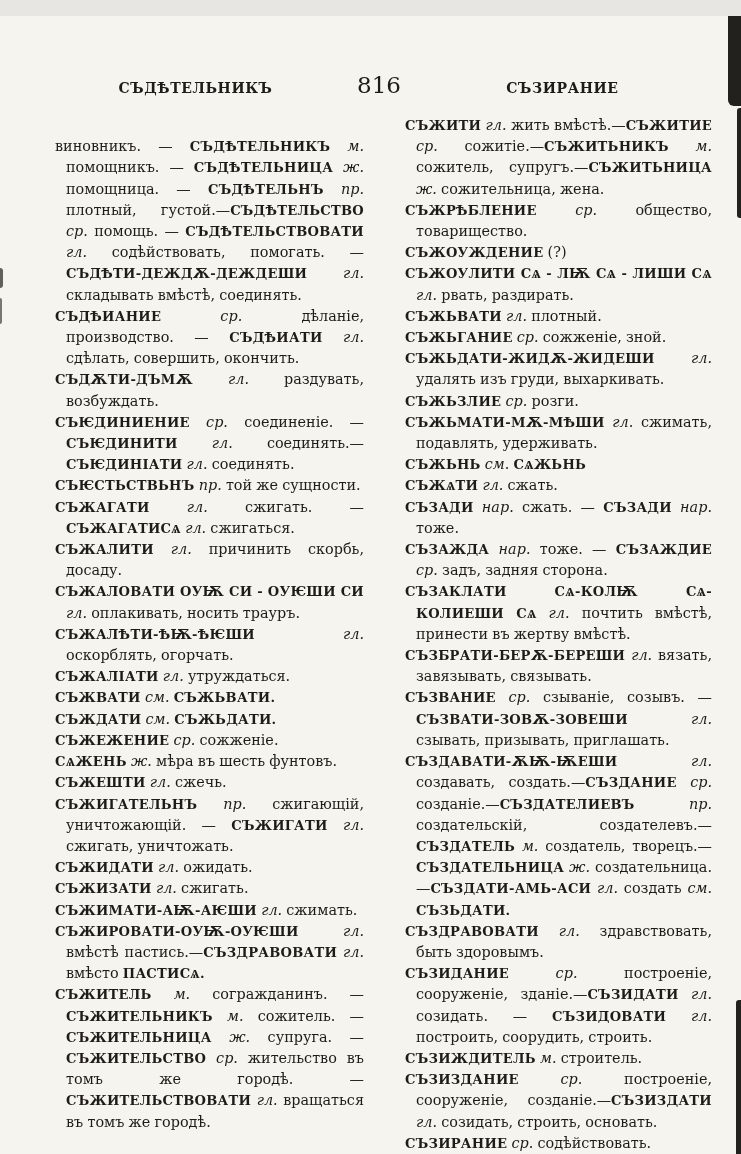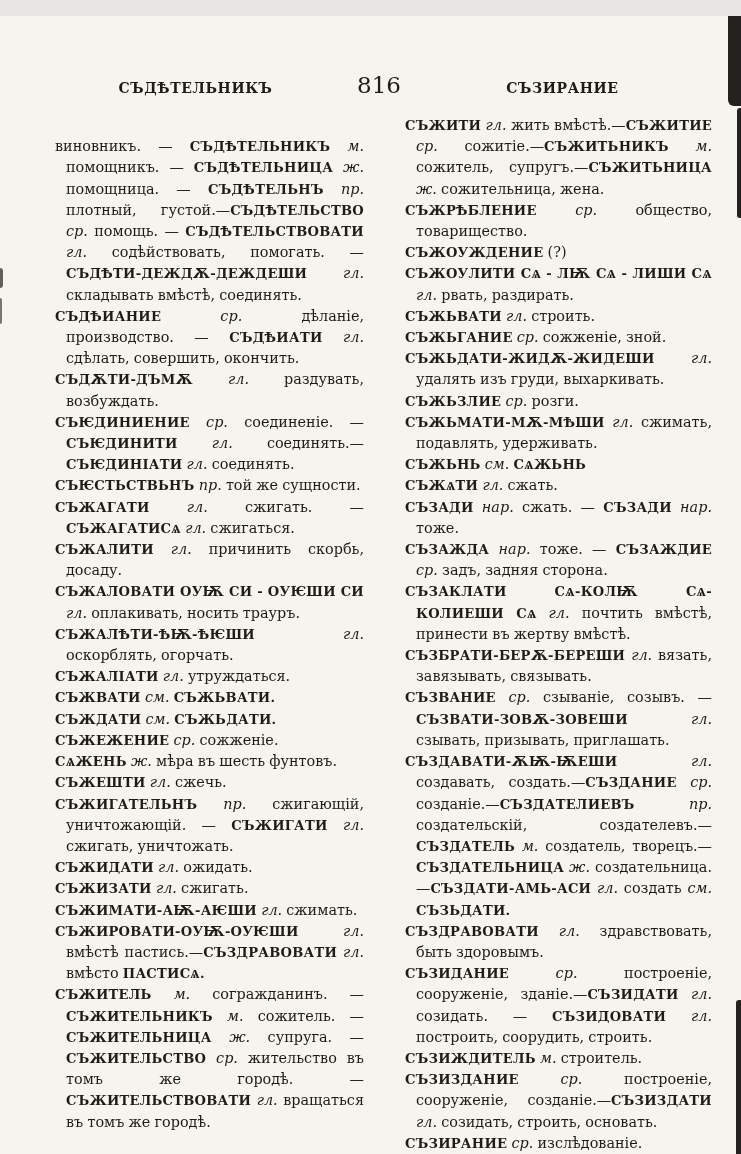--- a/index.html
+++ b/index.html
@@ -123,38 +123,38 @@
         <p class="entry"><span class="hw">СЪЖИМАТИ-АѬ-АѤШИ</span><span class="pos"> гл. </span><span class="def">сжимать.</span></p>
         <p class="entry"><span class="hw">СЪЖИРОВАТИ-ОУѬ-ОУѤШИ</span><span class="pos"> гл. </span><span class="def">вмѣстѣ пастись.—</span><span class="hw">СЪЗДРАВОВАТИ</span><span class="pos"> гл. </span><span class="def">вмѣсто </span><span class="hw">ПАСТИСѦ.</span></p>
         <p class="entry"><span class="hw">СЪЖИТЕЛЬ</span><span class="pos"> м. </span><span class="def">согражданинъ. — </span><span class="hw">СЪЖИТЕЛЬНИКЪ</span><span class="pos"> м. </span><span class="def">сожитель. — </span><span class="hw">СЪЖИТЕЛЬНИЦА</span><span class="pos"> ж. </span><span class="def">супруга. — </span><span class="hw">СЪЖИТЕЛЬСТВО</span><span class="pos"> ср. </span><span class="def">жительство въ томъ же городѣ. —</span><span class="hw">СЪЖИТЕЛЬСТВОВАТИ</span><span class="pos"> гл. </span><span class="def">вращаться въ томъ же городѣ.</span></p>
       </div>
     <div class="divider"></div>
     <div class="col right">
         <p class="entry"><span class="hw">СЪЖИТИ</span><span class="pos"> гл. </span><span class="def">жить вмѣстѣ.—</span><span class="hw">СЪЖИТИЕ</span><span class="pos"> ср. </span><span class="def">сожитіе.—</span><span class="hw">СЪЖИТЬНИКЪ</span><span class="pos"> м. </span><span class="def">сожитель, супругъ.—</span><span class="hw">СЪЖИТЬНИЦА</span><span class="pos"> ж. </span><span class="def">сожительница, жена.</span></p>
         <p class="entry"><span class="hw">СЪЖРѢБЛЕНИЕ</span><span class="pos"> ср. </span><span class="def">общество, товарищество.</span></p>
         <p class="entry"><span class="hw">СЪЖОУЖДЕНИЕ</span><span class="def"> (?)</span></p>
         <p class="entry"><span class="hw">СЪЖОУЛИТИ СѦ - ЛѬ СѦ - ЛИШИ СѦ</span><span class="pos"> гл. </span><span class="def">рвать, раздирать.</span></p>
-        <p class="entry"><span class="hw">СЪЖЬВАТИ</span><span class="pos"> гл. </span><span class="def">строить.</span></p>
+        <p class="entry"><span class="hw">СЪЖЬВАТИ</span><span class="pos"> гл. </span><span class="def">плотный.</span></p>
         <p class="entry"><span class="hw">СЪЖЬГАНИЕ</span><span class="pos"> ср. </span><span class="def">сожженіе, зной.</span></p>
         <p class="entry"><span class="hw">СЪЖЬДАТИ-ЖИДѪ-ЖИДЕШИ</span><span class="pos"> гл. </span><span class="def">удалять изъ груди, выхаркивать.</span></p>
         <p class="entry"><span class="hw">СЪЖЬЗЛИЕ</span><span class="pos"> ср. </span><span class="def">розги.</span></p>
         <p class="entry"><span class="hw">СЪЖЬМАТИ-МѪ-МѢШИ</span><span class="pos"> гл. </span><span class="def">сжимать, подавлять, удерживать.</span></p>
         <p class="entry"><span class="hw">СЪЖЬНЬ</span><span class="pos"> см. </span><span class="hw">СѦЖЬНЬ</span></p>
         <p class="entry"><span class="hw">СЪЖѦТИ</span><span class="pos"> гл. </span><span class="def">сжать.</span></p>
         <p class="entry"><span class="hw">СЪЗАДИ</span><span class="pos"> нар. </span><span class="def">сжать. — </span><span class="hw">СЪЗАДИ</span><span class="pos"> нар. </span><span class="def">тоже.</span></p>
         <p class="entry"><span class="hw">СЪЗАЖДА</span><span class="pos"> нар. </span><span class="def">тоже. — </span><span class="hw">СЪЗАЖДИЕ</span><span class="pos"> ср. </span><span class="def">задъ, задняя сторона.</span></p>
         <p class="entry"><span class="hw">СЪЗАКЛАТИ СѦ-КОЛѬ СѦ-КОЛИЕШИ СѦ</span><span class="pos"> гл. </span><span class="def">почтить вмѣстѣ, принести въ жертву вмѣстѣ.</span></p>
         <p class="entry"><span class="hw">СЪЗБРАТИ-БЕРѪ-БЕРЕШИ</span><span class="pos"> гл. </span><span class="def">вязать, завязывать, связывать.</span></p>
         <p class="entry"><span class="hw">СЪЗВАНИЕ</span><span class="pos"> ср. </span><span class="def">сзываніе, созывъ. — </span><span class="hw">СЪЗВАТИ-ЗОВѪ-ЗОВЕШИ</span><span class="pos"> гл. </span><span class="def">сзывать, призывать, приглашать.</span></p>
         <p class="entry"><span class="hw">СЪЗДАВАТИ-ѪѬ-ѬЕШИ</span><span class="pos"> гл. </span><span class="def">создавать, создать.—</span><span class="hw">СЪЗДАНИЕ</span><span class="pos"> ср. </span><span class="def">созданіе.—</span><span class="hw">СЪЗДАТЕЛИЕВЪ</span><span class="pos"> пр. </span><span class="def">создательскій, создателевъ.—</span><span class="hw">СЪЗДАТЕЛЬ</span><span class="pos"> м. </span><span class="def">создатель, творецъ.—</span><span class="hw">СЪЗДАТЕЛЬНИЦА</span><span class="pos"> ж. </span><span class="def">создательница.—</span><span class="hw">СЪЗДАТИ-АМЬ-АСИ</span><span class="pos"> гл. </span><span class="def">создать </span><span class="pos">см. </span><span class="hw">СЪЗЬДАТИ.</span></p>
         <p class="entry"><span class="hw">СЪЗДРАВОВАТИ</span><span class="pos"> гл. </span><span class="def">здравствовать, быть здоровымъ.</span></p>
         <p class="entry"><span class="hw">СЪЗИДАНИЕ</span><span class="pos"> ср. </span><span class="def">построеніе, сооруженіе, зданіе.—</span><span class="hw">СЪЗИДАТИ</span><span class="pos"> гл. </span><span class="def">созидать. — </span><span class="hw">СЪЗИДОВАТИ</span><span class="pos"> гл. </span><span class="def">построить, соорудить, строить.</span></p>
         <p class="entry"><span class="hw">СЪЗИЖДИТЕЛЬ</span><span class="pos"> м. </span><span class="def">строитель.</span></p>
         <p class="entry"><span class="hw">СЪЗИЗДАНИЕ</span><span class="pos"> ср. </span><span class="def">построеніе, сооруженіе, созданіе.—</span><span class="hw">СЪЗИЗДАТИ</span><span class="pos"> гл. </span><span class="def">созидать, строить, основать.</span></p>
-        <p class="entry"><span class="hw">СЪЗИРАНИЕ</span><span class="pos"> ср. </span><span class="def">изслѣдованіе.</span></p>
+        <p class="entry"><span class="hw">СЪЗИРАНИЕ</span><span class="pos"> ср. </span><span class="def">содѣйствовать.</span></p>
       </div>
   </div>
 
   <div class="artifact art-tr"></div>
   <div class="artifact art-r2"></div>
   <div class="artifact art-br"></div>
   <div class="artifact art-l1"></div>
   <div class="artifact art-l2"></div>
 
 </div>

